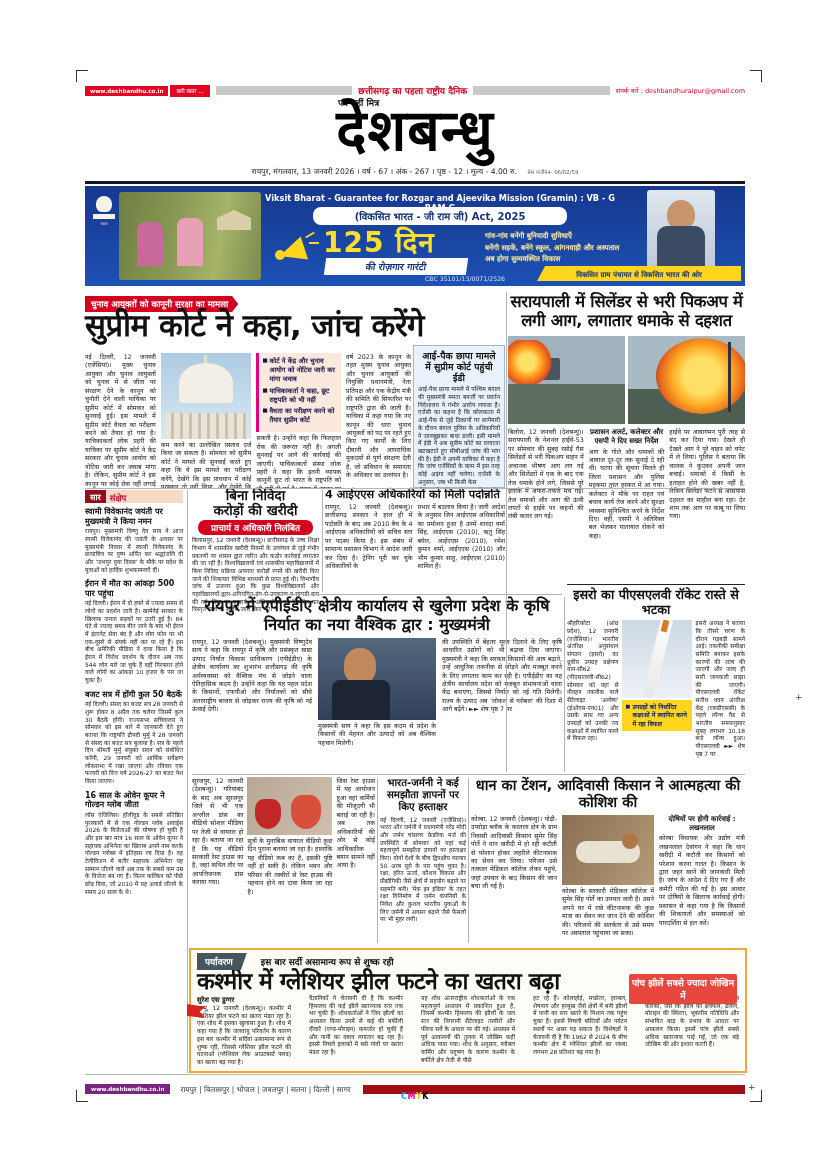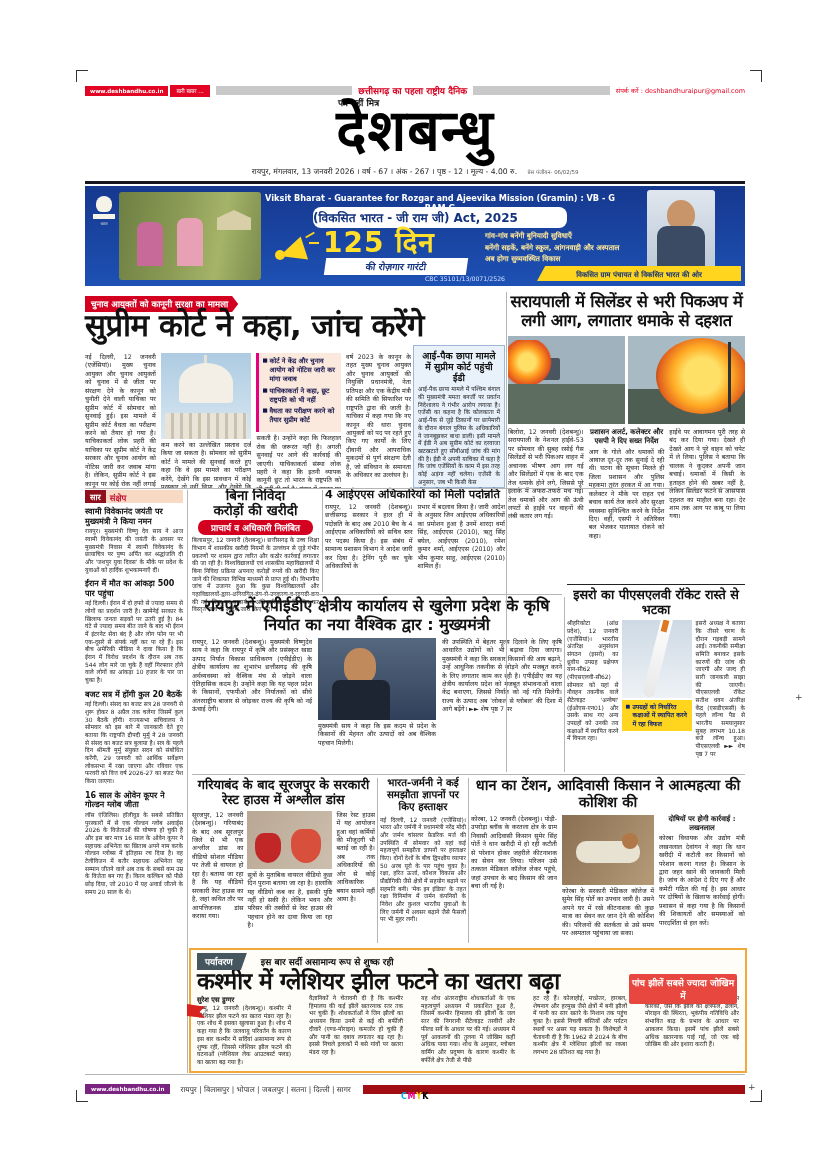--- a/index.html
+++ b/index.html
@@ -35,21 +35,21 @@
   .emblem{position:absolute;left:7px;top:10px;width:24px;height:42px;}
   .emblem .lion{width:16px;height:16px;background:#f5f2e8;border-radius:50% 50% 40% 40%;margin:0 auto;}
   .emblem .abacus{width:22px;height:5px;background:#f5f2e8;margin:2px auto 0;}
   .emblem .txt{font-size:3.5px;color:#f5f2e8;text-align:center;margin-top:2px;}
   .ad-photo{position:absolute;left:34px;top:6px;width:142px;height:88px;border-radius:3px;
      background:linear-gradient(100deg,#6d7f43 0%,#8a9a54 40%,#a5b468 70%,#7b8c4d 100%);overflow:hidden;}
   .ad-photo::before{content:"";position:absolute;left:18px;top:30px;width:26px;height:44px;background:#c76a9a;border-radius:8px 8px 0 0;}
   .ad-photo::after{content:"";position:absolute;left:58px;top:26px;width:26px;height:48px;background:#e8a0b4;border-radius:8px 8px 0 0;}
   .ad-photo .hut{position:absolute;right:10px;top:18px;width:34px;height:20px;background:#d8cfa8;clip-path:polygon(0 40%,50% 0,100% 40%,100% 100%,0 100%);}
   .ad-title{position:absolute;left:180px;top:7px;width:350px;text-align:center;color:#fff;font-weight:800;font-size:8.2px;}
-  .ad-sub{position:absolute;left:228px;top:21px;width:254px;text-align:left;background:#fff;border-radius:8px;color:#14337e;font-weight:800;font-size:12px;padding:2px 0;}
+  .ad-sub{position:absolute;left:228px;top:21px;width:254px;text-align:center;background:#fff;border-radius:8px;color:#14337e;font-weight:800;font-size:10px;padding:2px 0;}
   .mega{position:absolute;left:190px;top:46px;width:42px;height:40px;}
   .mega .cone{position:absolute;left:4px;top:8px;width:0;height:0;border-top:12px solid transparent;border-bottom:12px solid transparent;border-right:26px solid #ffd51e;transform:rotate(-18deg);}
   .mega .knob{position:absolute;left:0;top:18px;width:10px;height:10px;background:#ffd51e;border-radius:50%;}
   .mega .ray{position:absolute;background:#ffd51e;height:2px;width:10px;}
   .ad-big{position:absolute;left:238px;top:36px;font-size:28px;font-weight:800;color:#ffdf2b;letter-spacing:1px;}
   .ad-bigsub{position:absolute;left:240px;top:72px;width:142px;background:#fff;color:#14337e;font-weight:800;font-size:9.5px;text-align:center;padding:2px 0;transform:skewX(-8deg);}
   .ad-lines{position:absolute;left:400px;top:44px;width:210px;color:#ffe99a;font-size:7.2px;font-weight:700;line-height:1.6;}
   .modi{position:absolute;left:562px;top:4px;width:68px;height:88px;background:linear-gradient(180deg,#dfe6ee,#b9c6d4);border-radius:3px;overflow:hidden;}
   .modi::before{content:"";position:absolute;left:20px;top:10px;width:28px;height:30px;background:#c8946a;border-radius:50% 50% 46% 46%;}
   .modi::after{content:"";position:absolute;left:10px;top:36px;width:48px;height:52px;background:#3a4b63;border-radius:10px 10px 0 0;}
@@ -275,21 +275,21 @@
     </div>
     <div class="brief">
       <div class="t">स्वामी विवेकानंद जयंती पर मुख्यमंत्री ने किया नमन</div>
       <div class="tiny">रायपुर। मुख्यमंत्री विष्णु देव साय ने आज स्वामी विवेकानंद की जयंती के अवसर पर मुख्यमंत्री निवास में स्वामी विवेकानंद के छायाचित्र पर पुष्प अर्पित कर श्रद्धांजलि दी और 'जशपुर युवा दिवस' के मौके पर प्रदेश के युवाओं को हार्दिक शुभकामनाएँ दीं।</div>
     </div>
     <div class="brief">
       <div class="t">ईरान में मौत का आंकड़ा 500 पार पहुंचा</div>
       <div class="tiny">नई दिल्ली। ईरान में दो हफ्ते से ज्यादा समय से लोगों का प्रदर्शन जारी है। खामेनेई सरकार के खिलाफ जनता सड़कों पर उतरी हुई है। 84 घंटे से ज्यादा समय बीत जाने के बाद भी ईरान में इंटरनेट सेवा बंद है और लोग फोन पर भी एक-दूसरे से संपर्क नहीं कर पा रहे हैं। इस बीच अमेरिकी मीडिया ने दावा किया है कि ईरान में विरोध प्रदर्शन के दौरान अब तक 544 लोग मारे जा चुके हैं वहीं गिरफ्तार होने वाले लोगों का आंकड़ा 10 हजार के पार जा चुका है।</div>
     </div>
     <div class="brief">
-      <div class="t">बजट सत्र में होंगी कुल 20 बैठकें</div>
+      <div class="t">बजट सत्र में होंगी कुल 50 बैठकें</div>
       <div class="tiny">नई दिल्ली। संसद का बजट सत्र 28 जनवरी से शुरू होकर 8 अप्रैल तक चलेगा जिसमें कुल 30 बैठकें होंगी। राज्यसभा सचिवालय ने सोमवार को इस बारे में जानकारी देते हुए बताया कि राष्ट्रपति द्रौपदी मुर्मु ने 28 जनवरी से संसद का बजट सत्र बुलाया है। सत्र के पहले दिन श्रीमती मुर्मु संयुक्त सदन को संबोधित करेंगी, 29 जनवरी को आर्थिक सर्वेक्षण लोकसभा में रखा जाएगा और रविवार एक फरवरी को वित्त वर्ष 2026-27 का बजट पेश किया जाएगा।</div>
     </div>
     <div class="brief">
       <div class="t">16 साल के ओवेन कूपर ने गोल्डन ग्लोब जीता</div>
       <div class="tiny">लॉस एंजिलिस। हॉलीवुड के सबसे प्रतिष्ठित पुरस्कारों में से एक गोल्डन ग्लोब अवार्ड्स 2026 के विजेताओं की घोषणा हो चुकी है और इस बार मात्र 16 साल के ओवेन कूपर ने सहायक अभिनेता का खिताब अपने नाम करके गोल्डन ग्लोब्स में इतिहास रच दिया है। वह टेलीविजन में बतौर सहायक अभिनेता यह सम्मान जीतने वाले अब तक के सबसे कम उम्र के विजेता बन गए हैं। किरन कल्किन को पीछे छोड़ दिया, जो 2010 में यह अवार्ड जीतने के समय 20 साल के थे।</div>
     </div>
   </div>
 
   <div class="abs tender">
     <div class="h1">बिना निविदा</div>
@@ -312,21 +312,20 @@
       <div class="body-txt" style="width:120px;">रायपुर, 12 जनवरी (देशबन्धु)। मुख्यमंत्री विष्णुदेव साय ने कहा कि रायपुर में कृषि और प्रसंस्कृत खाद्य उत्पाद निर्यात विकास प्राधिकरण (एपीईडीए) के क्षेत्रीय कार्यालय का शुभारंभ छत्तीसगढ़ की कृषि अर्थव्यवस्था को वैश्विक मंच से जोड़ने वाला ऐतिहासिक कदम है। उन्होंने कहा कि यह पहल प्रदेश के किसानों, एफपीओ और निर्यातकों को सीधे अंतरराष्ट्रीय बाजार से जोड़कर राज्य की कृषि को नई ऊंचाई देगी।</div>
       <div style="width:118px;">
         <div class="photo-cm"></div>
         <div class="body-txt" style="margin-top:2px;">मुख्यमंत्री साय ने कहा कि इस कदम से प्रदेश के किसानों की मेहनत और उत्पादों को अब वैश्विक पहचान मिलेगी।</div>
       </div>
       <div class="body-txt" style="width:120px;">की उपस्थिति में बेहतर मूल्य दिलाने के लिए कृषि आधारित उद्योगों को भी बढ़ावा दिया जाएगा। मुख्यमंत्री ने कहा कि सरकार किसानों की आय बढ़ाने, उन्हें आधुनिक तकनीक से जोड़ने और मजबूत करने के लिए लगातार काम कर रही है। एपीईडीए का यह क्षेत्रीय कार्यालय प्रदेश को मजबूत संभावनाओं वाला केंद्र बनाएगा, जिससे निर्यात को नई गति मिलेगी। राज्य के उत्पाद अब 'लोकल से ग्लोबल' की दिशा में आगे बढ़ेंगे। ►► शेष पृष्ठ 7 पर</div>
     </div>
   </div>
 
   <div class="abs dance">
-    <div class="h">गरियाबंद के बाद सूरजपुर के सरकारी रेस्ट हाउस में अश्लील डांस</div>
     <div class="dance-row">
       <div class="body-txt" style="width:52px;">सूरजपुर, 12 जनवरी (देशबन्धु)। गरियाबंद के बाद अब सूरजपुर जिले से भी एक अश्लील डांस का वीडियो सोशल मीडिया पर तेजी से वायरल हो रहा है। बताया जा रहा है कि यह वीडियो सरकारी रेस्ट हाउस का है, जहां कथित तौर पर आपत्तिजनक डांस कराया गया।</div>
       <div style="width:86px;">
         <div class="photo-dance"></div>
         <div class="body-txt" style="margin-top:2px;">सूत्रों के मुताबिक वायरल वीडियो कुछ दिन पुराना बताया जा रहा है। हालांकि यह वीडियो कब का है, इसकी पुष्टि नहीं हो सकी है। लेकिन भवन और परिसर की तस्वीरों से रेस्ट हाउस की पहचान होने का दावा किया जा रहा है।</div>
       </div>
       <div class="body-txt" style="width:39px;">जिस रेस्ट हाउस में यह आयोजन हुआ वहां कर्मियों की मौजूदगी भी बताई जा रही है। अब तक अधिकारियों की ओर से कोई आधिकारिक बयान सामने नहीं आया है।</div>
     </div>
   </div>
 

